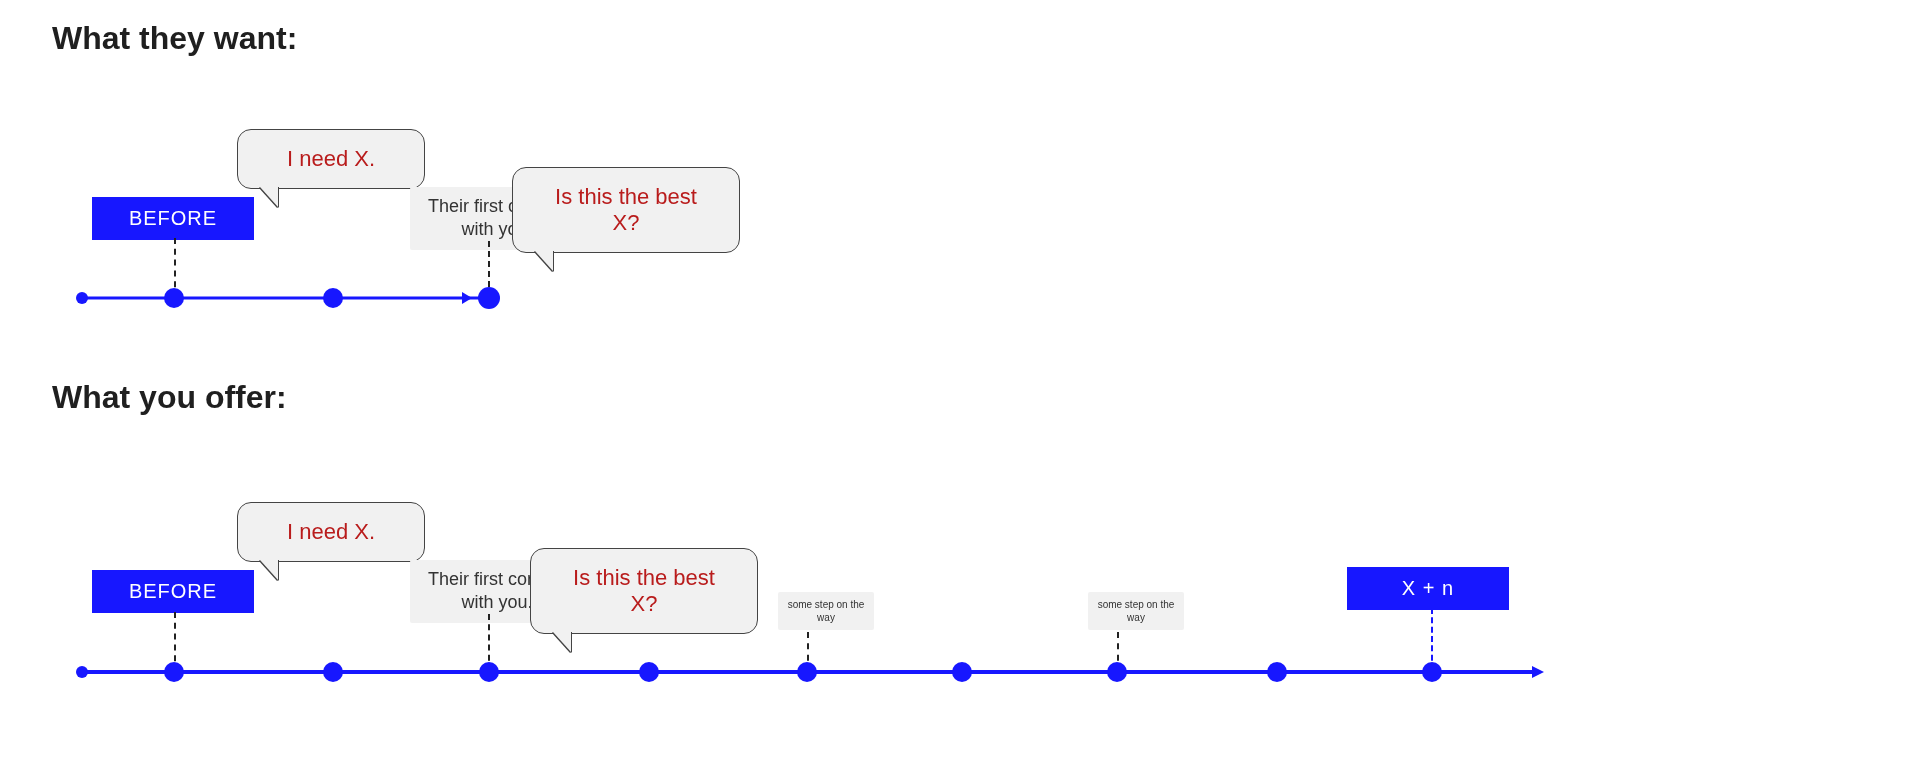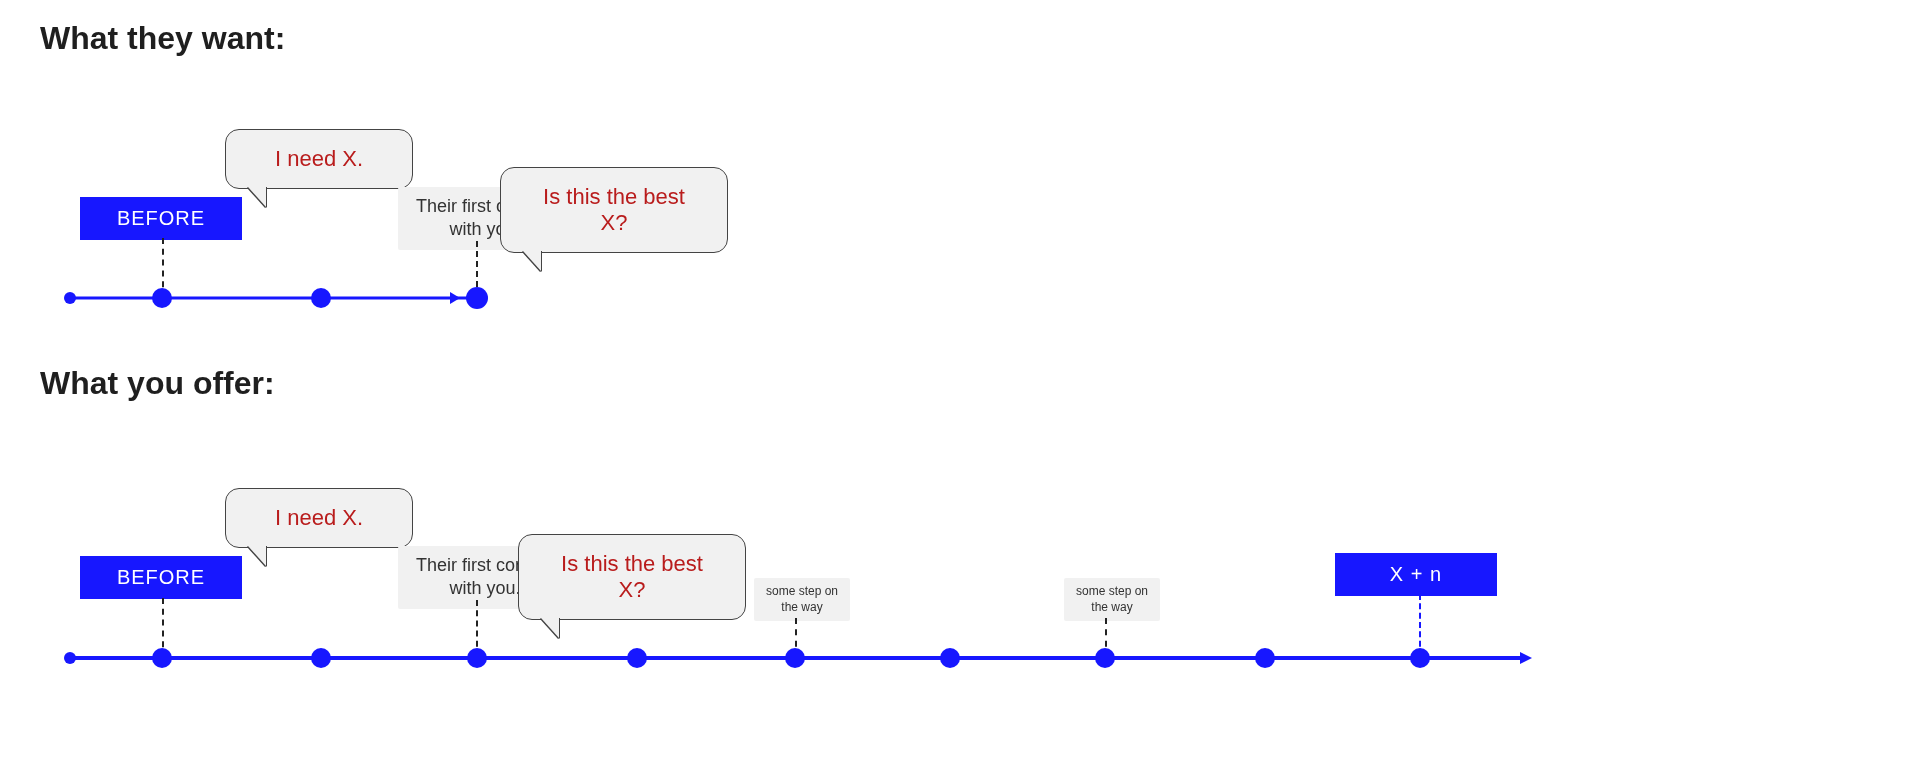--- a/index.html
+++ b/index.html
@@ -7,21 +7,21 @@
     padding: 0;
     background: #fff;
     font-family: "Helvetica Neue", Helvetica, Arial, "Open Sans", sans-serif;
     color: #222;
   }
   .page {
     width: 1752px;
     height: 778px;
     position: relative;
     box-sizing: border-box;
-    padding: 20px 40px 20px 40px;
+    padding: 20px 40px 20px 52px;
   }
   .heading {
     font-size: 32px;
     font-weight: 700;
     color: #1f1f1f;
     margin: 0 0 6px 0;
   }
   .panel {
     position: relative;
     height: 300px; 
@@ -44,22 +44,23 @@
   .greybox {
     background:#f1f1f1;
     color:#333;
     font-size:18px;
     line-height:1.3;
     padding:8px 12px;
     text-align:center;
     border-radius:2px;
   }
   .greybox.small {
-    font-size:12px;
+    font-size:10px;
     padding:6px 8px;
+    margin-left:12px;
   }
   .speech {
     background:#f1f1f1;
     border:1px solid #444;
     border-radius:14px;
     font-size:22px;
     padding:16px 28px;
     text-align:center;
     color:#b91c1c;
     position:relative;
@@ -114,21 +115,21 @@
 
       <circle cx="100" cy="15" r="10" fill="#1717ff"></circle>
       <circle cx="259" cy="15" r="10" fill="#1717ff"></circle>
 
       <polygon points="398,15 388,9 388,21" fill="#1717ff"></polygon>
 
       <circle cx="415" cy="15" r="11" fill="#1717ff"></circle>
     </svg>
   </div>
 
-  <h2 class="heading" style="margin-top:2px;">What you offer:</h2>
+  <h2 class="heading" style="margin-top:16px;">What you offer:</h2>
 
   <div class="panel panel2">
 
     <div class="abs bluebox" style="left:40px; top:148px; width:122px;">BEFORE</div>
 
     <div class="abs speech" style="left:185px; top:80px; width:130px;">
       <span>I need X.</span>
       <div class="tail" style="bottom:-19px; left:22px;"></div>
     </div>
 

